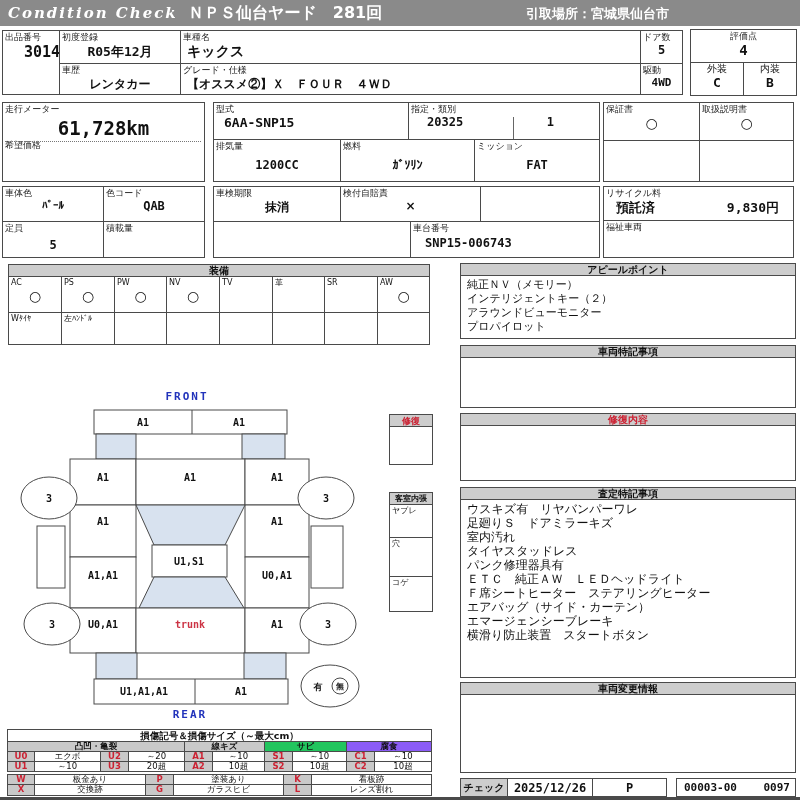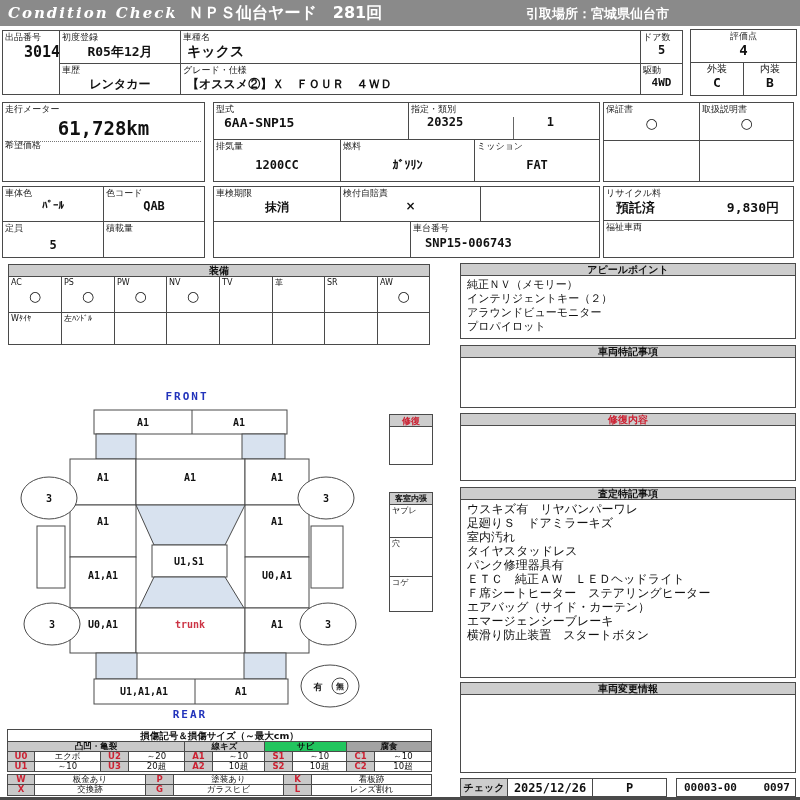--- a/index.html
+++ b/index.html
@@ -317,21 +317,21 @@
       <text x="303" y="302" font-size="9" font-family="DejaVu Sans,sans-serif">有</text>
       <text x="325" y="301" font-size="8" font-family="DejaVu Sans,sans-serif">無</text>
       <text x="175" y="330" fill="#2233bb" font-size="11" letter-spacing="2" font-family="DejaVu Sans,sans-serif">REAR</text>
     </g>
   </svg>
 
   <div class="abs legcell" style="left:7px;top:729px;width:425px;height:13px;font-size:9.5px;font-weight:bold;line-height:12px;">損傷記号＆損傷サイズ（～最大cm）</div>
   <div class="abs legcell" style="left:7px;top:741px;width:178px;height:11px;background:#c9c9c9;font-weight:bold;">凸凹・亀裂</div>
   <div class="abs legcell" style="left:184px;top:741px;width:81px;height:11px;background:#c9c9c9;font-weight:bold;">線キズ</div>
   <div class="abs legcell" style="left:264px;top:741px;width:83px;height:11px;background:#22c55e;font-weight:bold;">サビ</div>
-  <div class="abs legcell" style="left:346px;top:741px;width:86px;height:11px;background:#a3a3a3;font-weight:bold;">腐食</div>
+  <div class="abs legcell" style="left:346px;top:741px;width:86px;height:11px;background:#8b5cf6;font-weight:bold;">腐食</div>
 
   <div class="abs legcell lc" style="left:7px;top:751px;width:28px;height:11px;">U0</div>
   <div class="abs legcell" style="left:34px;top:751px;width:67px;height:11px;">エクボ</div>
   <div class="abs legcell lc" style="left:100px;top:751px;width:29px;height:11px;">U2</div>
   <div class="abs legcell" style="left:128px;top:751px;width:57px;height:11px;">～20</div>
   <div class="abs legcell lc" style="left:184px;top:751px;width:29px;height:11px;">A1</div>
   <div class="abs legcell" style="left:212px;top:751px;width:53px;height:11px;">～10</div>
   <div class="abs legcell lc" style="left:264px;top:751px;width:29px;height:11px;">S1</div>
   <div class="abs legcell" style="left:292px;top:751px;width:55px;height:11px;">～10</div>
   <div class="abs legcell lc" style="left:346px;top:751px;width:29px;height:11px;">C1</div>

